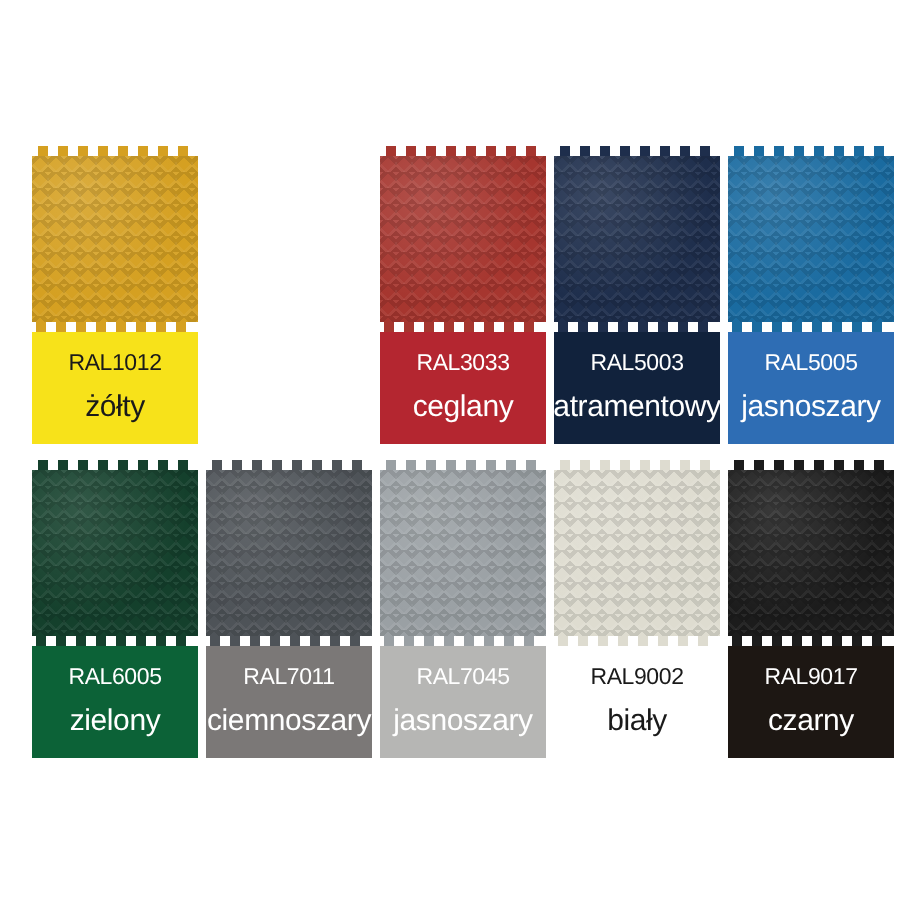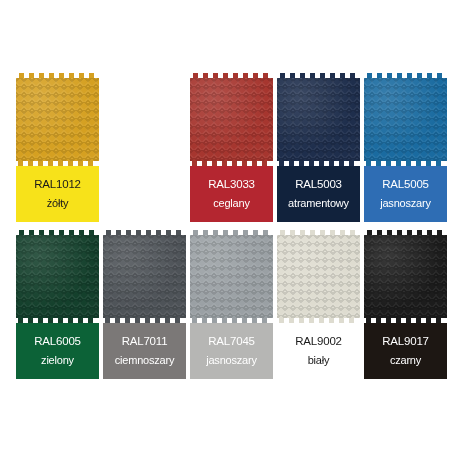--- a/index.html
+++ b/index.html
@@ -135,21 +135,21 @@
     box-sizing: border-box;
     line-height: 1.0;
   }
   .tile-label .ral {
     font-size: 11.5px;
     letter-spacing: -0.2px;
     margin-bottom: 7px;
     white-space: nowrap;
   }
   .tile-label .name {
-    font-size: 11px;
+    font-size: 15px;
     letter-spacing: -0.2px;
     white-space: nowrap;
   }
 </style>
 </head>
 <body style="background: rgb(255, 255, 255);">
 
 <div id="swatch-board">
 
   <div class="swatch-row row-0">

